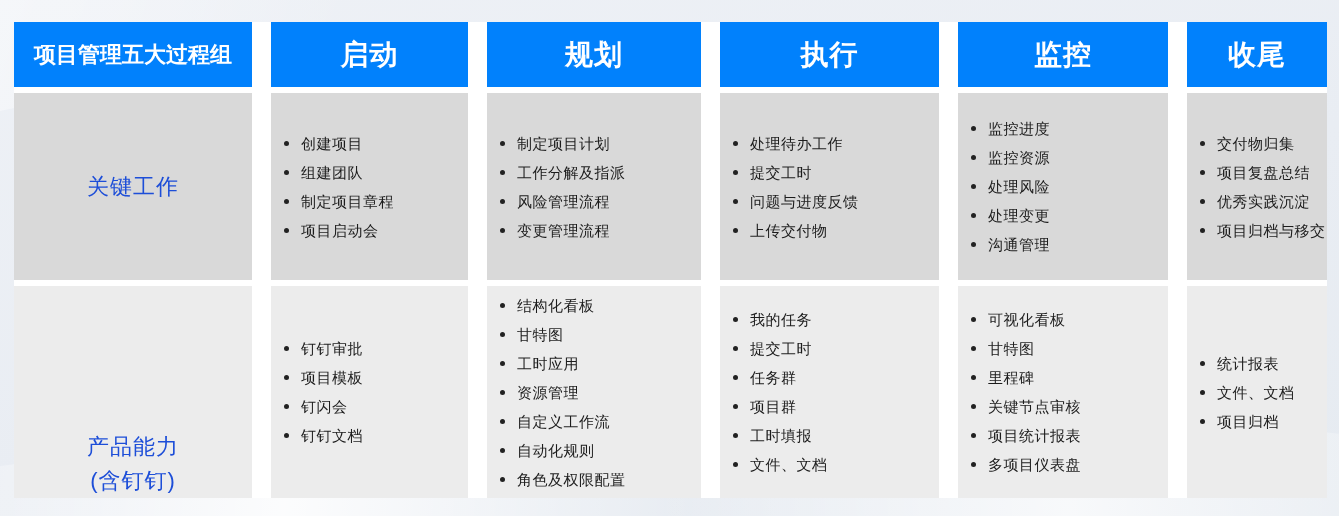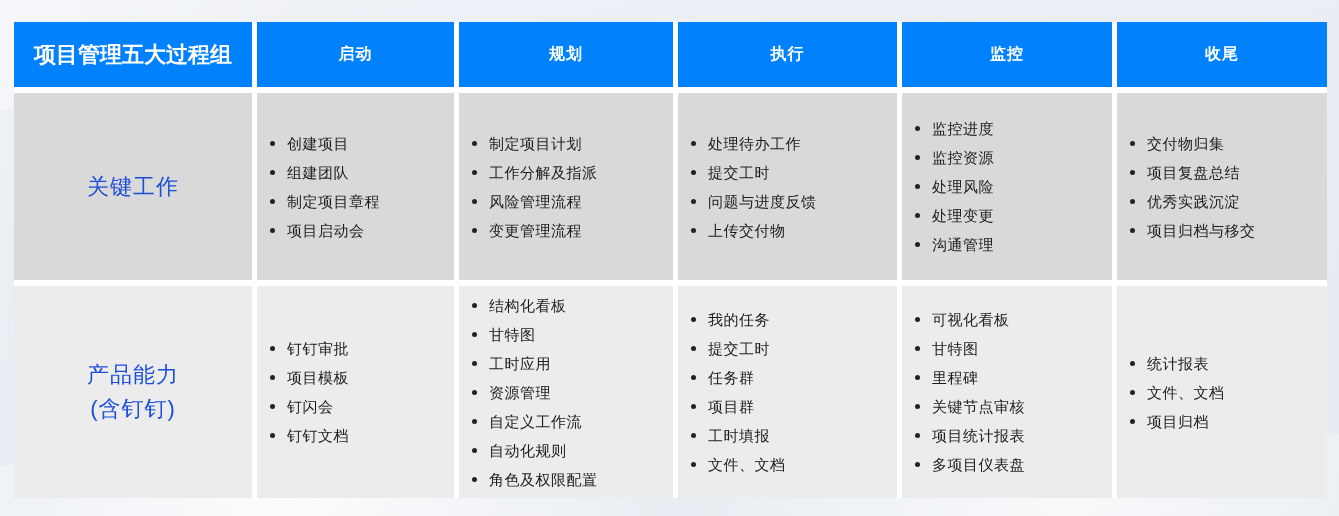--- a/index.html
+++ b/index.html
@@ -25,36 +25,36 @@
     left:-60px;top:-40px;width:400px;height:120px;
     background:linear-gradient(120deg,rgba(255,255,255,.5),rgba(255,255,255,0));
     transform:rotate(-12deg);
   }
 
   .process-table{
     position:absolute;left:14px;top:22px;width:1313px;height:476px;
     display:grid;
     grid-template-columns:238px 197px 214px 219px 210px 1fr;
     grid-template-rows:65px 187px 1fr;
-    gap:6px 5px;
+    gap:6px 19px;
     background:#ffffff;
   }
   .cell{min-width:0;min-height:0;}
   .head{
     background:#0181fc;color:#ffffff;
     display:flex;align-items:center;justify-content:center;
-    font-weight:bold;font-size:16px;letter-spacing:1px;
+    font-weight:bold;font-size:28px;letter-spacing:1px;
   }
   .head.corner{font-size:22px;letter-spacing:0;}
   .rowlabel{
     display:flex;flex-direction:column;align-items:center;justify-content:center;
     font-size:22px;color:#1d4ed8;line-height:34px;letter-spacing:1px;
   }
   .r1{background:#d9d9d9;}
-  .r2{background:#ececec;}
+  .r2{background:#ececec;justify-content:flex-end;}
   .list{
     display:flex;flex-direction:column;justify-content:center;
     padding:8px 6px 8px 13px;box-sizing:border-box;
   }
   .li{
     display:flex;align-items:center;
     line-height:29px;font-size:15px;color:#1c1c1c;
   }
   .dot{
     flex:0 0 auto;width:5px;height:5px;border-radius:50%;

